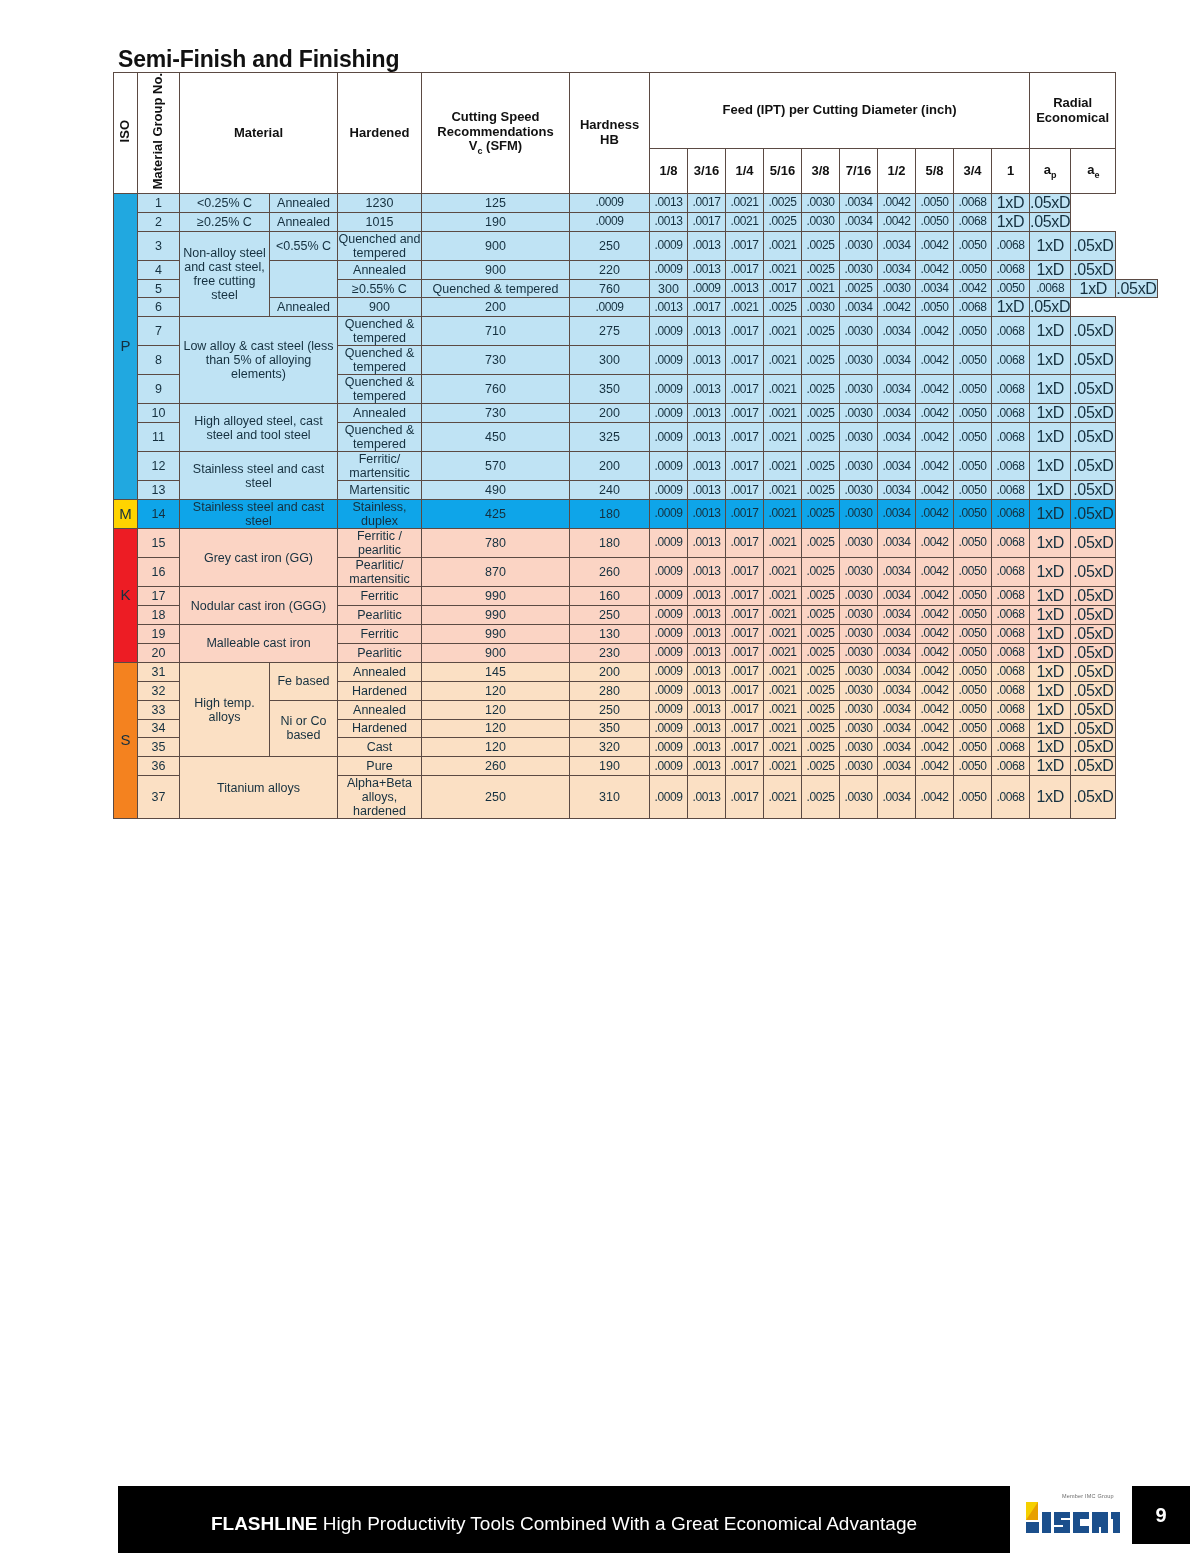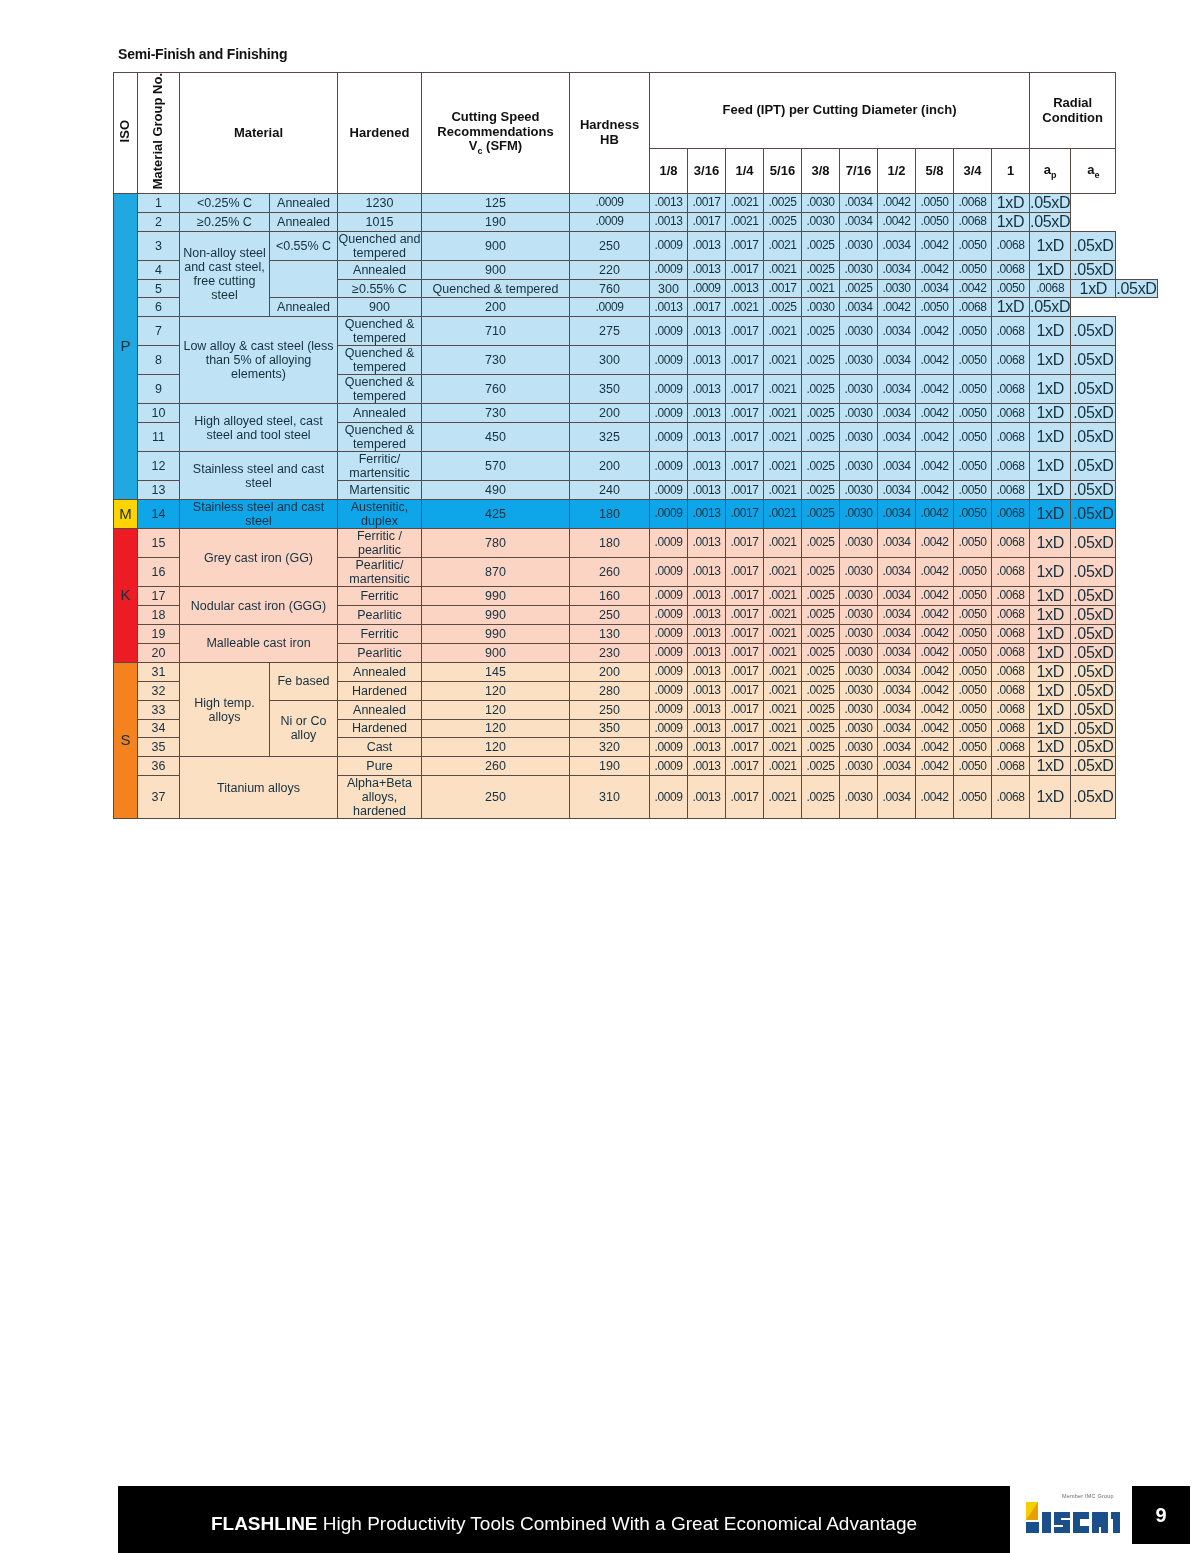--- a/index.html
+++ b/index.html
@@ -12,21 +12,21 @@
     height: 1553px;
     position: relative;
     font-family: "Liberation Sans", sans-serif;
     color: #1a1a1a;
   }
 
   #page-title {
     position: absolute;
     left: 118px;
     top: 46px;
-    font-size: 14px;
+    font-size: 23px;
     font-weight: bold;
     letter-spacing: -0.2px;
     color: #111;
   }
 
   
   #spec-table {
     position: absolute;
     left: 113px;
     top: 72px;
@@ -218,21 +218,21 @@
       </th>
       <th rowspan="3">
         <div>Hardness</div>
         <div>HB</div>
       </th>
       <th colspan="10" rowspan="2">
         <span>Feed (IPT) per Cutting Diameter (inch)</span>
       </th>
       <th colspan="2" rowspan="2">
         <div>Radial</div>
-        <div>Condition</div>
+        <div>Economical</div>
       </th>
     </tr>
     <tr></tr>
     <tr id="feed-head-row">
       <th class="c-feed">1/8</th>
         <th class="c-feed">3/16</th>
         <th class="c-feed">1/4</th>
         <th class="c-feed">5/16</th>
         <th class="c-feed">3/8</th>
         <th class="c-feed">7/16</th>
@@ -486,21 +486,21 @@
         <td class="feed-cell">.0042</td>
         <td class="feed-cell">.0050</td>
         <td class="feed-cell">.0068</td>
         <td class="ap-cell">1xD</td>
         <td class="ap-cell">.05xD</td>
       </tr>
       <tr class="row-M">
         <td class="iso-letter iso-M" rowspan="1">M</td>
         <td class="cell-pad">14</td>
         <td class="mat-left cell-pad" rowspan="1" colspan="2">Stainless steel and cast steel</td>
-        <td class="cell-pad">Austenitic, duplex</td>
+        <td class="cell-pad">Stainless, duplex</td>
         <td class="cell-pad">425</td>
         <td class="cell-pad">180</td>
         <td class="feed-cell">.0009</td>
         <td class="feed-cell">.0013</td>
         <td class="feed-cell">.0017</td>
         <td class="feed-cell">.0021</td>
         <td class="feed-cell">.0025</td>
         <td class="feed-cell">.0030</td>
         <td class="feed-cell">.0034</td>
         <td class="feed-cell">.0042</td>
@@ -655,21 +655,21 @@
         <td class="feed-cell">.0030</td>
         <td class="feed-cell">.0034</td>
         <td class="feed-cell">.0042</td>
         <td class="feed-cell">.0050</td>
         <td class="feed-cell">.0068</td>
         <td class="ap-cell">1xD</td>
         <td class="ap-cell">.05xD</td>
       </tr>
       <tr class="row-S">
         <td class="cell-pad">33</td>
-        <td class="mat-right cell-pad" rowspan="3">Ni or Co alloy</td>
+        <td class="mat-right cell-pad" rowspan="3">Ni or Co based</td>
         <td class="cell-pad">Annealed</td>
         <td class="cell-pad">120</td>
         <td class="cell-pad">250</td>
         <td class="feed-cell">.0009</td>
         <td class="feed-cell">.0013</td>
         <td class="feed-cell">.0017</td>
         <td class="feed-cell">.0021</td>
         <td class="feed-cell">.0025</td>
         <td class="feed-cell">.0030</td>
         <td class="feed-cell">.0034</td>

